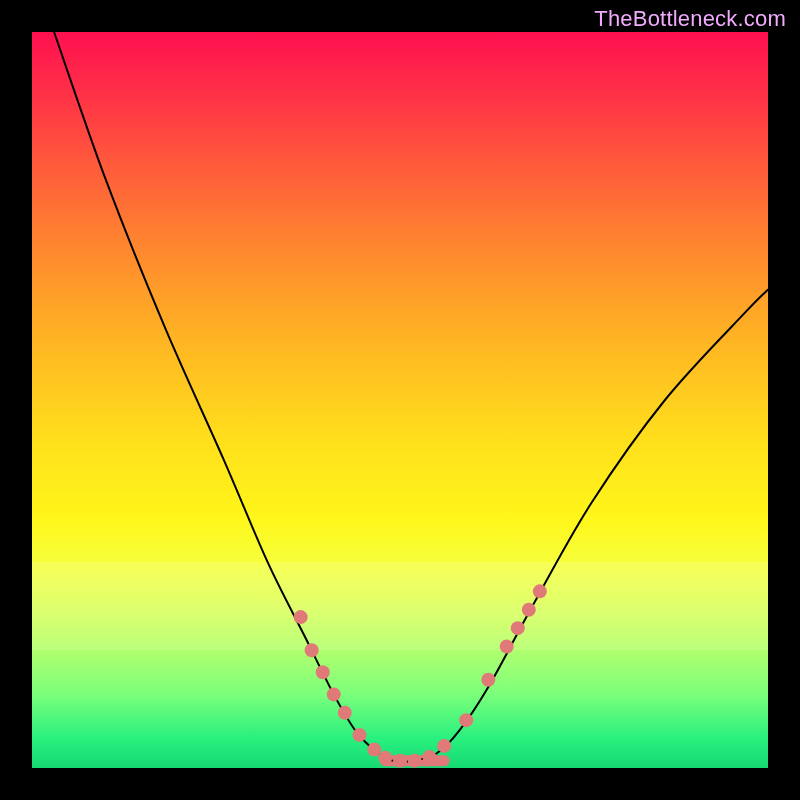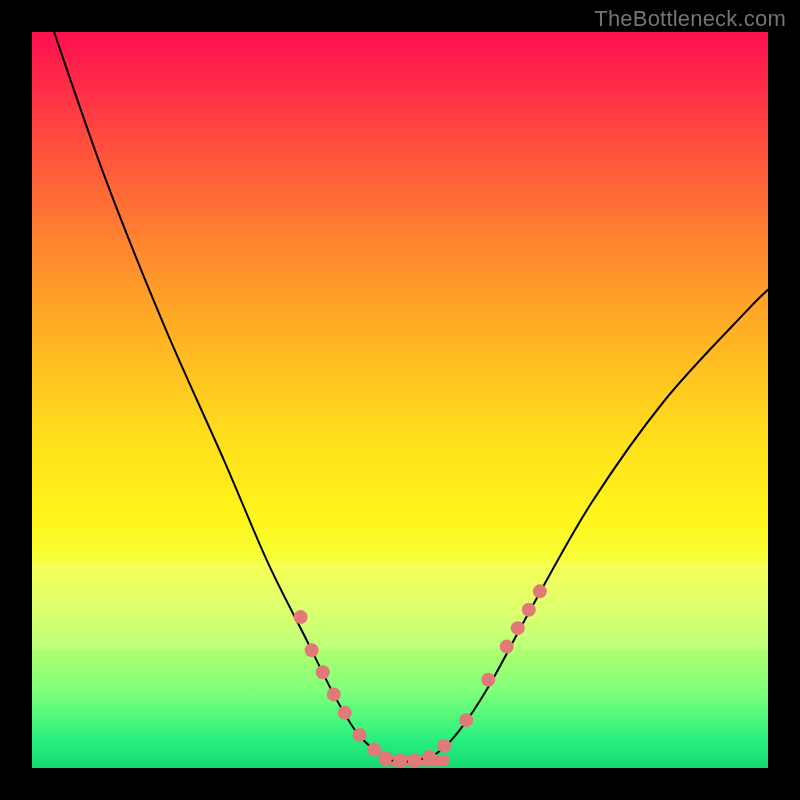--- a/index.html
+++ b/index.html
@@ -56,21 +56,21 @@
   svg.curve {
     position: absolute;
     inset: 0;
     width: 100%;
     height: 100%;
   }
   .watermark {
     position: absolute;
     top: 6px;
     right: 14px;
-    color: #737373;
+    color: #f0abfc;
     font-size: 22px;
     font-weight: 500;
     letter-spacing: 0.2px;
     user-select: none;
   }
 </style>
 </head>
 <body>
 
 <div class="stage">

